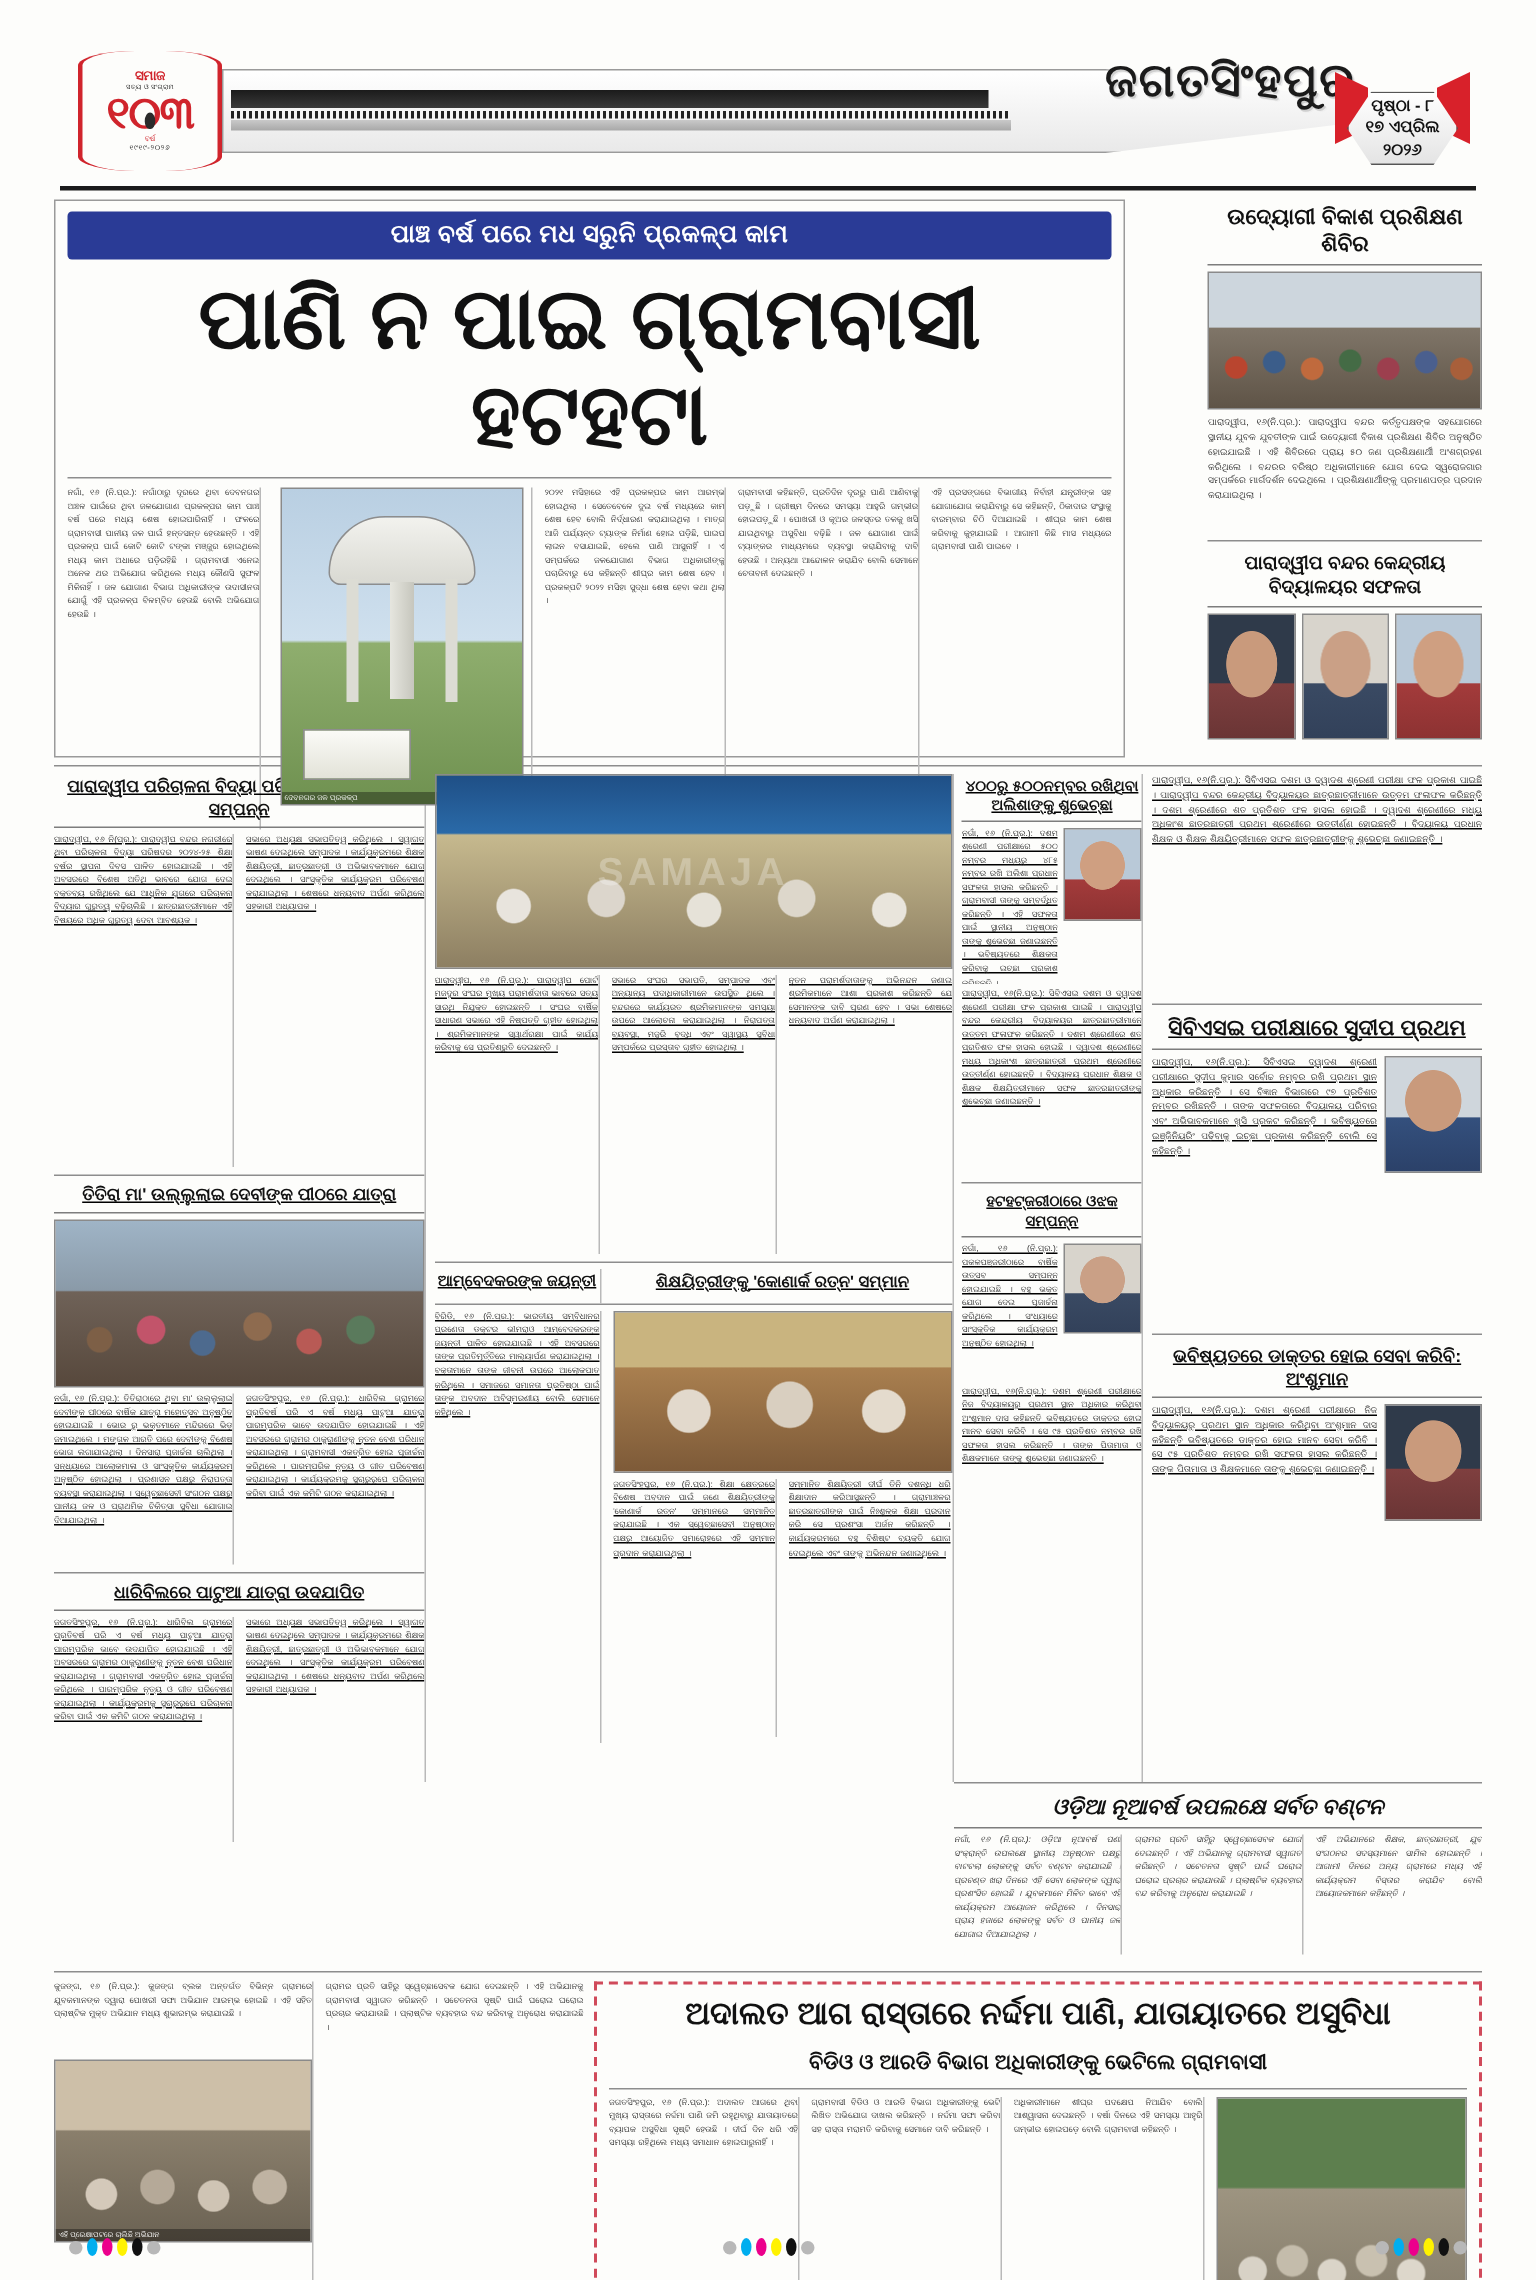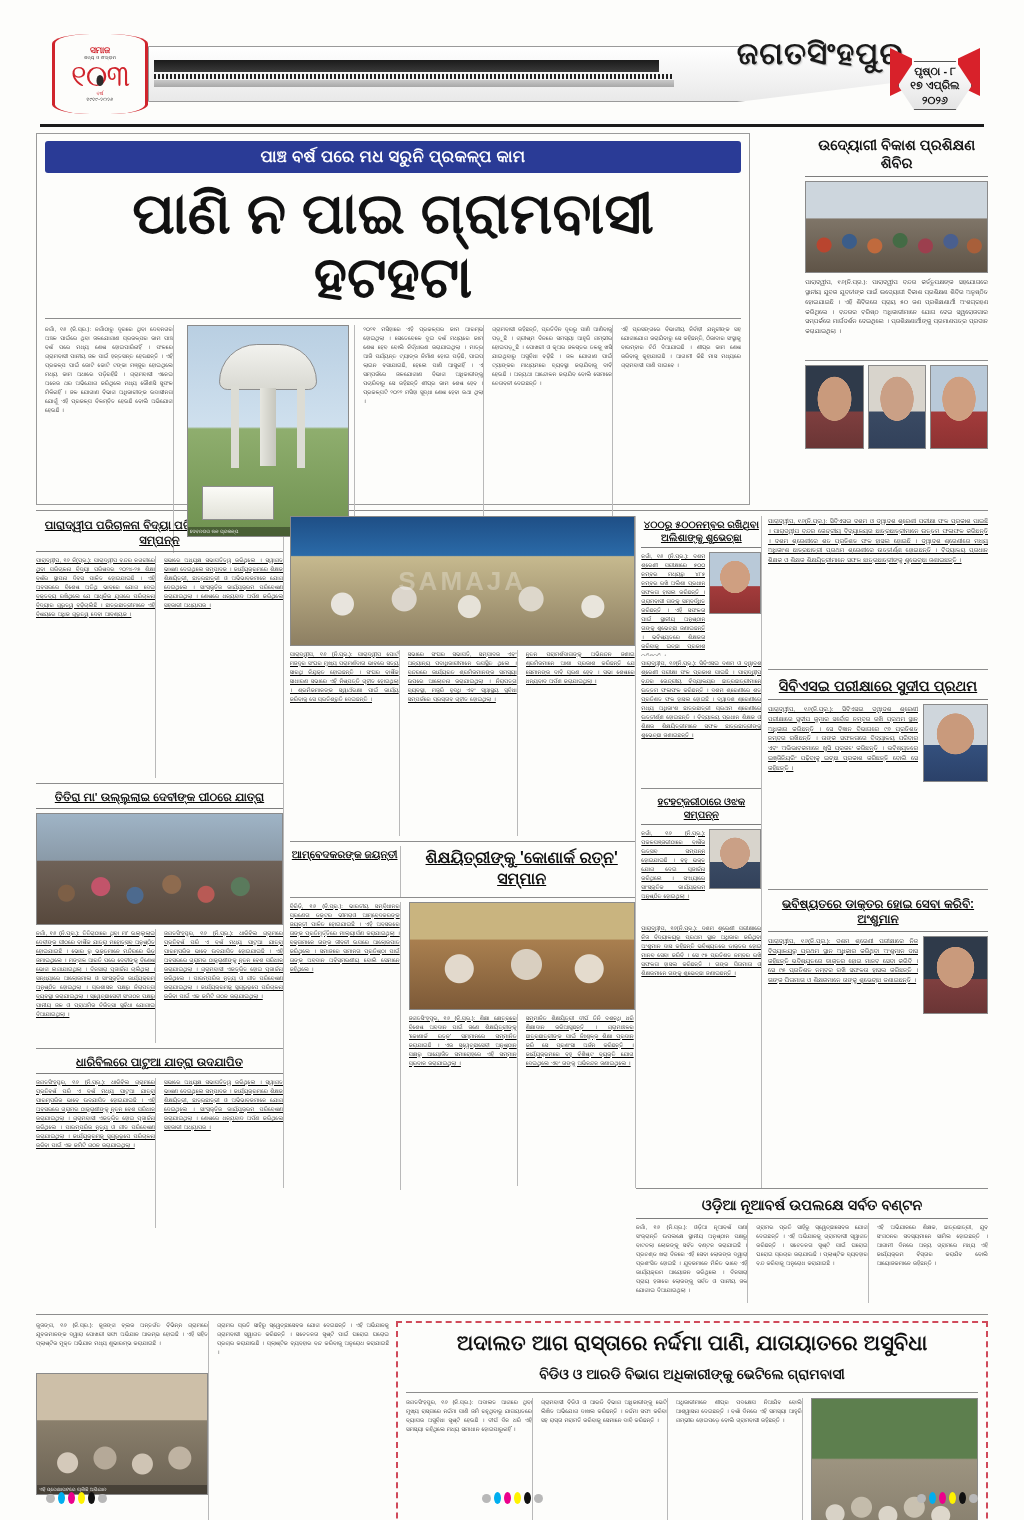--- a/index.html
+++ b/index.html
@@ -35,21 +35,21 @@
   }
   .logo-top {
     font-size: 9px; color: #d0242c; font-weight: bold;
     letter-spacing: -0.3px; line-height: 1;
   }
   .logo-sub {
     font-size: 4.5px; color: #111; line-height: 1; margin-top: 1px;
     letter-spacing: 0.2px;
   }
   .logo-main {
-    font-size: 30px; color: #d0242c; font-weight: normal;
+    font-size: 30px; color: #d0242c; font-weight: bold;
     line-height: 0.95; letter-spacing: -1px;
     margin: 1px 0;
     position: relative;
   }
   .logo-main::after{
     content:""; position:absolute; left:50%; top:46%;
     width:7px; height:11px; background:#2b2b2b;
     border-radius:50% 50% 45% 45%;
     transform:translateX(-50%);
   }
@@ -356,20 +356,21 @@
 
       <div class="col-sep"></div>
 
       <div style="width:225px;">
         <div class="head-sec">ଉଦ୍ୟୋଗୀ ବିକାଶ ପ୍ରଶିକ୍ଷଣ ଶିବିର</div>
         <div class="photo ph-group" style="height:92px;"></div>
         <div class="body-col t6" style="height:78px;margin-top:4px;">ପାରାଦ୍ୱୀପ, ୧୬(ନି.ପ୍ର.): ପାରାଦ୍ୱୀପ ବନ୍ଦର କର୍ତ୍ତୃପକ୍ଷଙ୍କ ସହଯୋଗରେ ସ୍ଥାନୀୟ ଯୁବକ ଯୁବତୀଙ୍କ ପାଇଁ ଉଦ୍ୟୋଗୀ ବିକାଶ ପ୍ରଶିକ୍ଷଣ ଶିବିର ଅନୁଷ୍ଠିତ ହୋଇଯାଇଛି । ଏହି ଶିବିରରେ ପ୍ରାୟ ୫୦ ଜଣ ପ୍ରଶିକ୍ଷଣାର୍ଥୀ ଅଂଶଗ୍ରହଣ କରିଥିଲେ । ବନ୍ଦରର ବରିଷ୍ଠ ଅଧିକାରୀମାନେ ଯୋଗ ଦେଇ ସ୍ୱରୋଜଗାର ସମ୍ପର୍କରେ ମାର୍ଗଦର୍ଶନ ଦେଇଥିଲେ । ପ୍ରଶିକ୍ଷଣାର୍ଥୀଙ୍କୁ ପ୍ରମାଣପତ୍ର ପ୍ରଦାନ କରାଯାଇଥିଲା ।</div>
 
         <div class="hline" style="margin:5px 0 4px 0;"></div>
 
+        <div class="head-sec" style="font-size:12.5px;">ପାରାଦ୍ୱୀପ ବନ୍ଦର କେନ୍ଦ୍ରୀୟ ବିଦ୍ୟାଳୟର ସଫଳତା</div>
         <div class="flexrow" style="gap:4px;height:84px;">
           <div class="photo ph-portrait" style="flex:1;"></div>
           <div class="photo ph-portrait p2" style="flex:1;"></div>
           <div class="photo ph-portrait p3" style="flex:1;"></div>
         </div>
       </div>
     </div>
 
     <div class="hline" style="margin:5px 0 5px 0;"></div>
 
@@ -415,21 +416,21 @@
           <div class="body-col" style="width:110px;">ସଭାରେ ସଂଘର ସଭାପତି, ସମ୍ପାଦକ ଏବଂ ଅନ୍ୟାନ୍ୟ ପଦାଧିକାରୀମାନେ ଉପସ୍ଥିତ ଥିଲେ । ବନ୍ଦରରେ କାର୍ଯ୍ୟରତ ଶ୍ରମିକମାନଙ୍କ ସମସ୍ୟା ଉପରେ ଆଲୋଚନା କରାଯାଇଥିଲା । ନିରାପତ୍ତା ବ୍ୟବସ୍ଥା, ମଜୁରି ବୃଦ୍ଧି ଏବଂ ସ୍ୱାସ୍ଥ୍ୟ ସୁବିଧା ସମ୍ପର୍କରେ ପ୍ରସ୍ତାବ ଗୃହୀତ ହୋଇଥିଲା ।</div>
           <div class="col-sep vline"></div>
           <div class="body-col" style="width:110px;">ନୂତନ ପରାମର୍ଶଦାତାଙ୍କୁ ଅଭିନନ୍ଦନ ଜଣାଇ ଶ୍ରମିକମାନେ ଆଶା ପ୍ରକାଶ କରିଛନ୍ତି ଯେ ସେମାନଙ୍କ ଦାବି ପୂରଣ ହେବ । ସଭା ଶେଷରେ ଧନ୍ୟବାଦ ଅର୍ପଣ କରାଯାଇଥିଲା ।</div>
         </div>
 
         <div class="hline" style="margin:5px 0 4px 0;"></div>
 
         <div class="flexrow">
           <div class="head-sm" style="width:110px;border-bottom:none;font-size:10.5px;">ଆମ୍ବେଦକରଙ୍କ ଜୟନ୍ତୀ</div>
           <div class="col-sep vline"></div>
-          <div class="head-sm" style="width:226px;border-bottom:none;font-size:16px;">ଶିକ୍ଷୟିତ୍ରୀଙ୍କୁ 'କୋଣାର୍କ ରତ୍ନ' ସମ୍ମାନ</div>
+          <div class="head-sm" style="width:226px;border-bottom:none;font-size:11px;">ଶିକ୍ଷୟିତ୍ରୀଙ୍କୁ 'କୋଣାର୍କ ରତ୍ନ' ସମ୍ମାନ</div>
         </div>
         <div class="hline" style="margin:0 0 4px 0;"></div>
 
         <div class="flexrow" style="height:288px;">
           <div class="body-col" style="width:110px;">ବିରିଡ଼ି, ୧୬ (ନି.ପ୍ର.): ଭାରତୀୟ ସମ୍ବିଧାନର ପ୍ରଣେତା ଡକ୍ଟର ଭୀମରାଓ ଆମ୍ବେଦକରଙ୍କ ଜୟନ୍ତୀ ପାଳିତ ହୋଇଯାଇଛି । ଏହି ଅବସରରେ ତାଙ୍କ ପ୍ରତିମୂର୍ତ୍ତିରେ ମାଲ୍ୟାର୍ପଣ କରାଯାଇଥିଲା । ବକ୍ତାମାନେ ତାଙ୍କ ଜୀବନୀ ଉପରେ ଆଲୋକପାତ କରିଥିଲେ । ସମାଜରେ ସମାନତା ପ୍ରତିଷ୍ଠା ପାଇଁ ତାଙ୍କ ଅବଦାନ ଅବିସ୍ମରଣୀୟ ବୋଲି ସେମାନେ କହିଥିଲେ ।</div>
           <div class="col-sep vline"></div>
           <div style="width:226px;">
             <div class="photo ph-award" style="height:108px;"></div>
             <div class="flexrow" style="height:172px;margin-top:4px;">
               <div class="body-col" style="width:108px;">ଜଗତସିଂହପୁର, ୧୬ (ନି.ପ୍ର.): ଶିକ୍ଷା କ୍ଷେତ୍ରରେ ବିଶେଷ ଅବଦାନ ପାଇଁ ଜଣେ ଶିକ୍ଷୟିତ୍ରୀଙ୍କୁ 'କୋଣାର୍କ ରତ୍ନ' ସମ୍ମାନରେ ସମ୍ମାନିତ କରାଯାଇଛି । ଏକ ସ୍ୱେଚ୍ଛାସେବୀ ଅନୁଷ୍ଠାନ ପକ୍ଷରୁ ଆୟୋଜିତ ସମାରୋହରେ ଏହି ସମ୍ମାନ ପ୍ରଦାନ କରାଯାଇଥିଲା ।</div>
@@ -479,21 +480,21 @@
         <div class="flexrow" style="gap:5px;">
           <div class="body-col t6" style="width:150px;height:150px;">ପାରାଦ୍ୱୀପ, ୧୬(ନି.ପ୍ର.): ଦଶମ ଶ୍ରେଣୀ ପରୀକ୍ଷାରେ ନିଜ ବିଦ୍ୟାଳୟରୁ ପ୍ରଥମ ସ୍ଥାନ ଅଧିକାର କରିଥିବା ଅଂଶୁମାନ ଦାସ କହିଛନ୍ତି ଭବିଷ୍ୟତରେ ଡାକ୍ତର ହୋଇ ମାନବ ସେବା କରିବି । ସେ ୯୫ ପ୍ରତିଶତ ନମ୍ବର ରଖି ସଫଳତା ହାସଲ କରିଛନ୍ତି । ତାଙ୍କ ପିତାମାତା ଓ ଶିକ୍ଷକମାନେ ତାଙ୍କୁ ଶୁଭେଚ୍ଛା ଜଣାଇଛନ୍ତି ।</div>
           <div class="photo ph-portrait" style="width:65px;height:78px;"></div>
         </div>
       </div>
     </div>
 
     <div class="flexrow" style="height:122px;">
       <div style="width:595px;"></div>
       <div class="col-sep"></div>
-      <div style="width:352px;">
+      <div style="width:352px;font-style:italic;">
         <div class="hline" style="margin:0 0 4px 0;"></div>
         <div class="head-sec">ଓଡ଼ିଆ ନୂଆବର୍ଷ ଉପଲକ୍ଷେ ସର୍ବତ ବଣ୍ଟନ</div>
         <div class="flexrow" style="height:80px;">
           <div class="body-col" style="width:112px;">ନଗାଁ, ୧୬ (ନି.ପ୍ର.): ଓଡ଼ିଆ ନୂଆବର୍ଷ ପଣା ସଂକ୍ରାନ୍ତି ଉପଲକ୍ଷେ ସ୍ଥାନୀୟ ଅନୁଷ୍ଠାନ ପକ୍ଷରୁ ବାଟଚଲା ଲୋକଙ୍କୁ ସର୍ବତ ବଣ୍ଟନ କରାଯାଇଛି । ପ୍ରଚଣ୍ଡ ଖରା ଦିନରେ ଏହି ସେବା ଲୋକଙ୍କ ଦ୍ୱାରା ପ୍ରଶଂସିତ ହୋଇଛି । ଯୁବକମାନେ ମିଳିତ ଭାବେ ଏହି କାର୍ଯ୍ୟକ୍ରମ ଆୟୋଜନ କରିଥିଲେ । ଦିନସାରା ପ୍ରାୟ ହଜାରେ ଲୋକଙ୍କୁ ସର୍ବତ ଓ ପାନୀୟ ଜଳ ଯୋଗାଇ ଦିଆଯାଇଥିଲା ।</div>
           <div class="col-sep vline"></div>
           <div class="body-col" style="width:112px;">ଗ୍ରାମର ପ୍ରତି ସାହିରୁ ସ୍ୱେଚ୍ଛାସେବକ ଯୋଗ ଦେଇଛନ୍ତି । ଏହି ଅଭିଯାନକୁ ଗ୍ରାମବାସୀ ସ୍ୱାଗତ କରିଛନ୍ତି । ସଚେତନତା ସୃଷ୍ଟି ପାଇଁ ଘରୋଇ ଘରୋଇ ପ୍ରଚାର କରାଯାଉଛି । ପ୍ଲାଷ୍ଟିକ ବ୍ୟବହାର ବନ୍ଦ କରିବାକୁ ଅନୁରୋଧ କରାଯାଇଛି ।</div>
           <div class="col-sep vline"></div>
           <div class="body-col" style="width:112px;">ଏହି ଅଭିଯାନରେ ଶିକ୍ଷକ, ଛାତ୍ରଛାତ୍ରୀ, ଯୁବ ସଂଗଠନର ସଦସ୍ୟମାନେ ସାମିଲ ହୋଇଛନ୍ତି । ଆଗାମୀ ଦିନରେ ଅନ୍ୟ ଗ୍ରାମରେ ମଧ୍ୟ ଏହି କାର୍ଯ୍ୟକ୍ରମ ବିସ୍ତାର କରାଯିବ ବୋଲି ଆୟୋଜକମାନେ କହିଛନ୍ତି ।</div>
         </div>
       </div>

